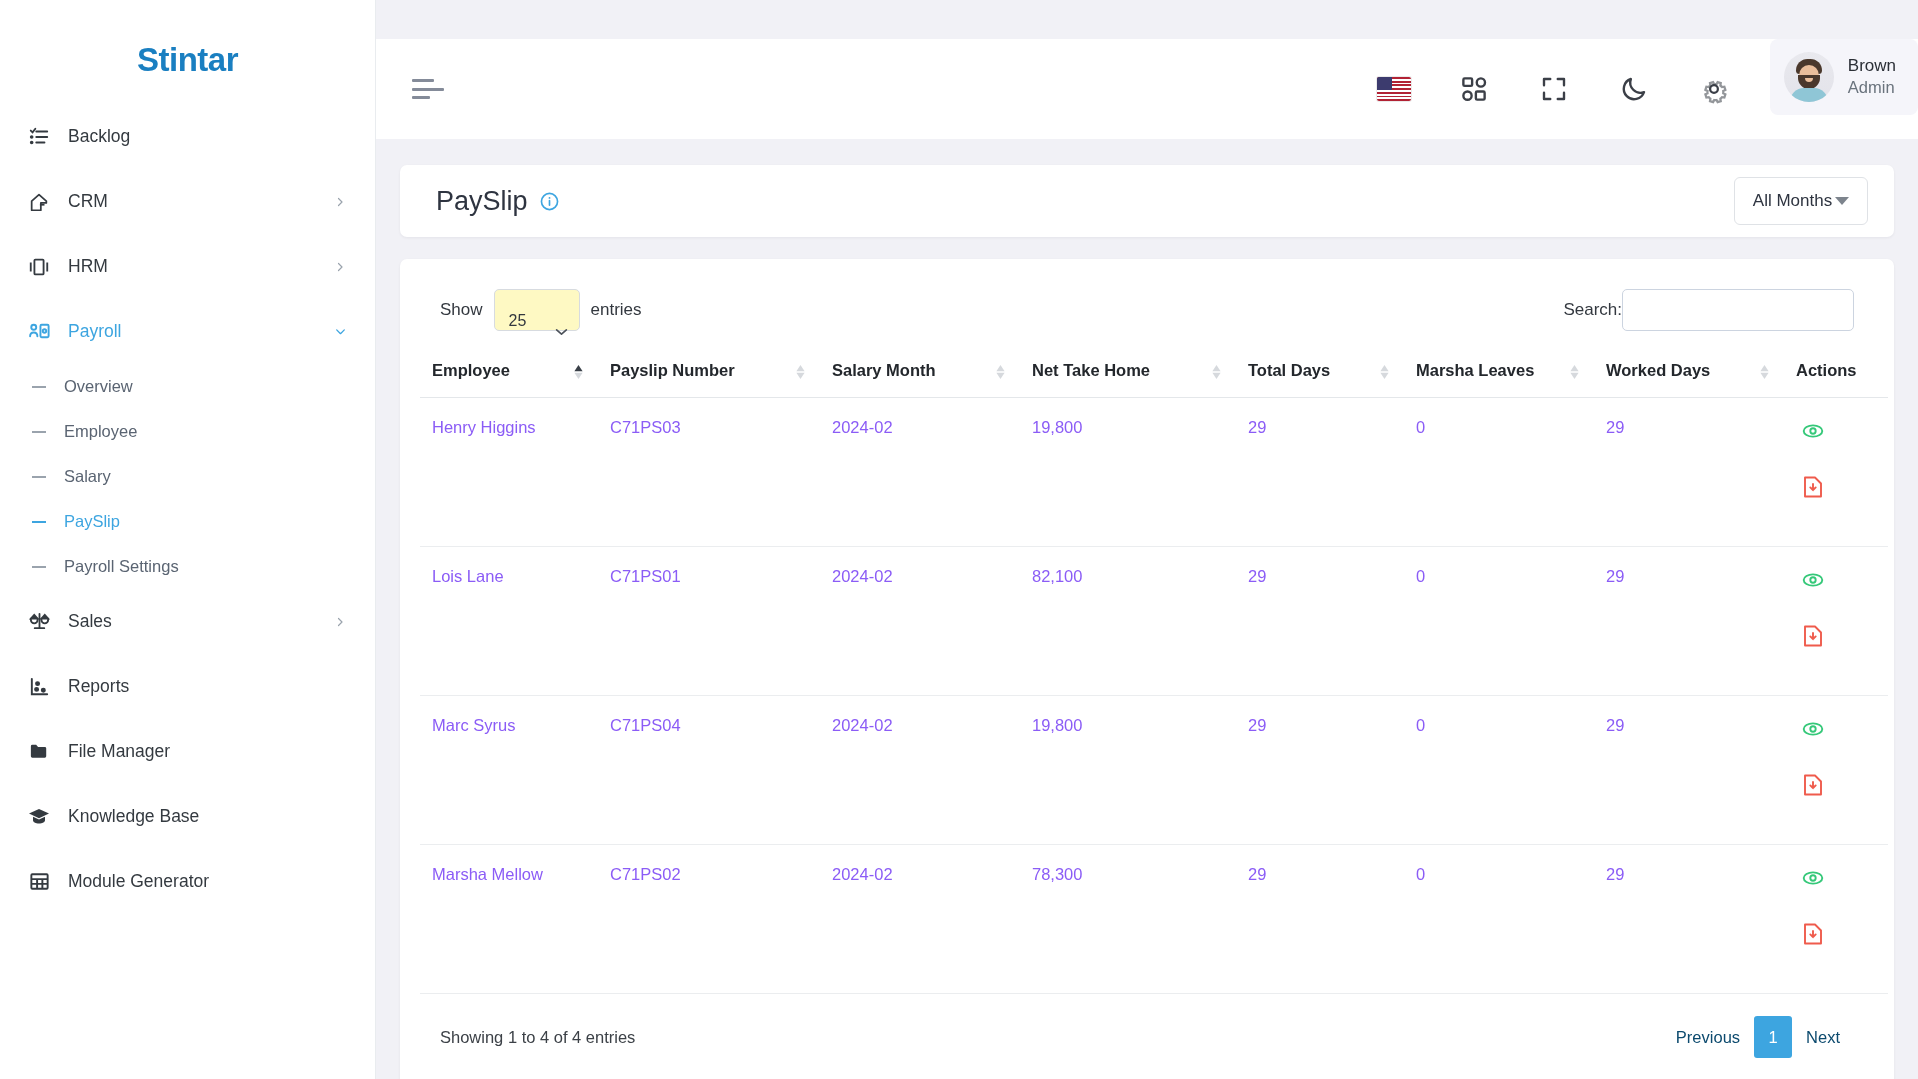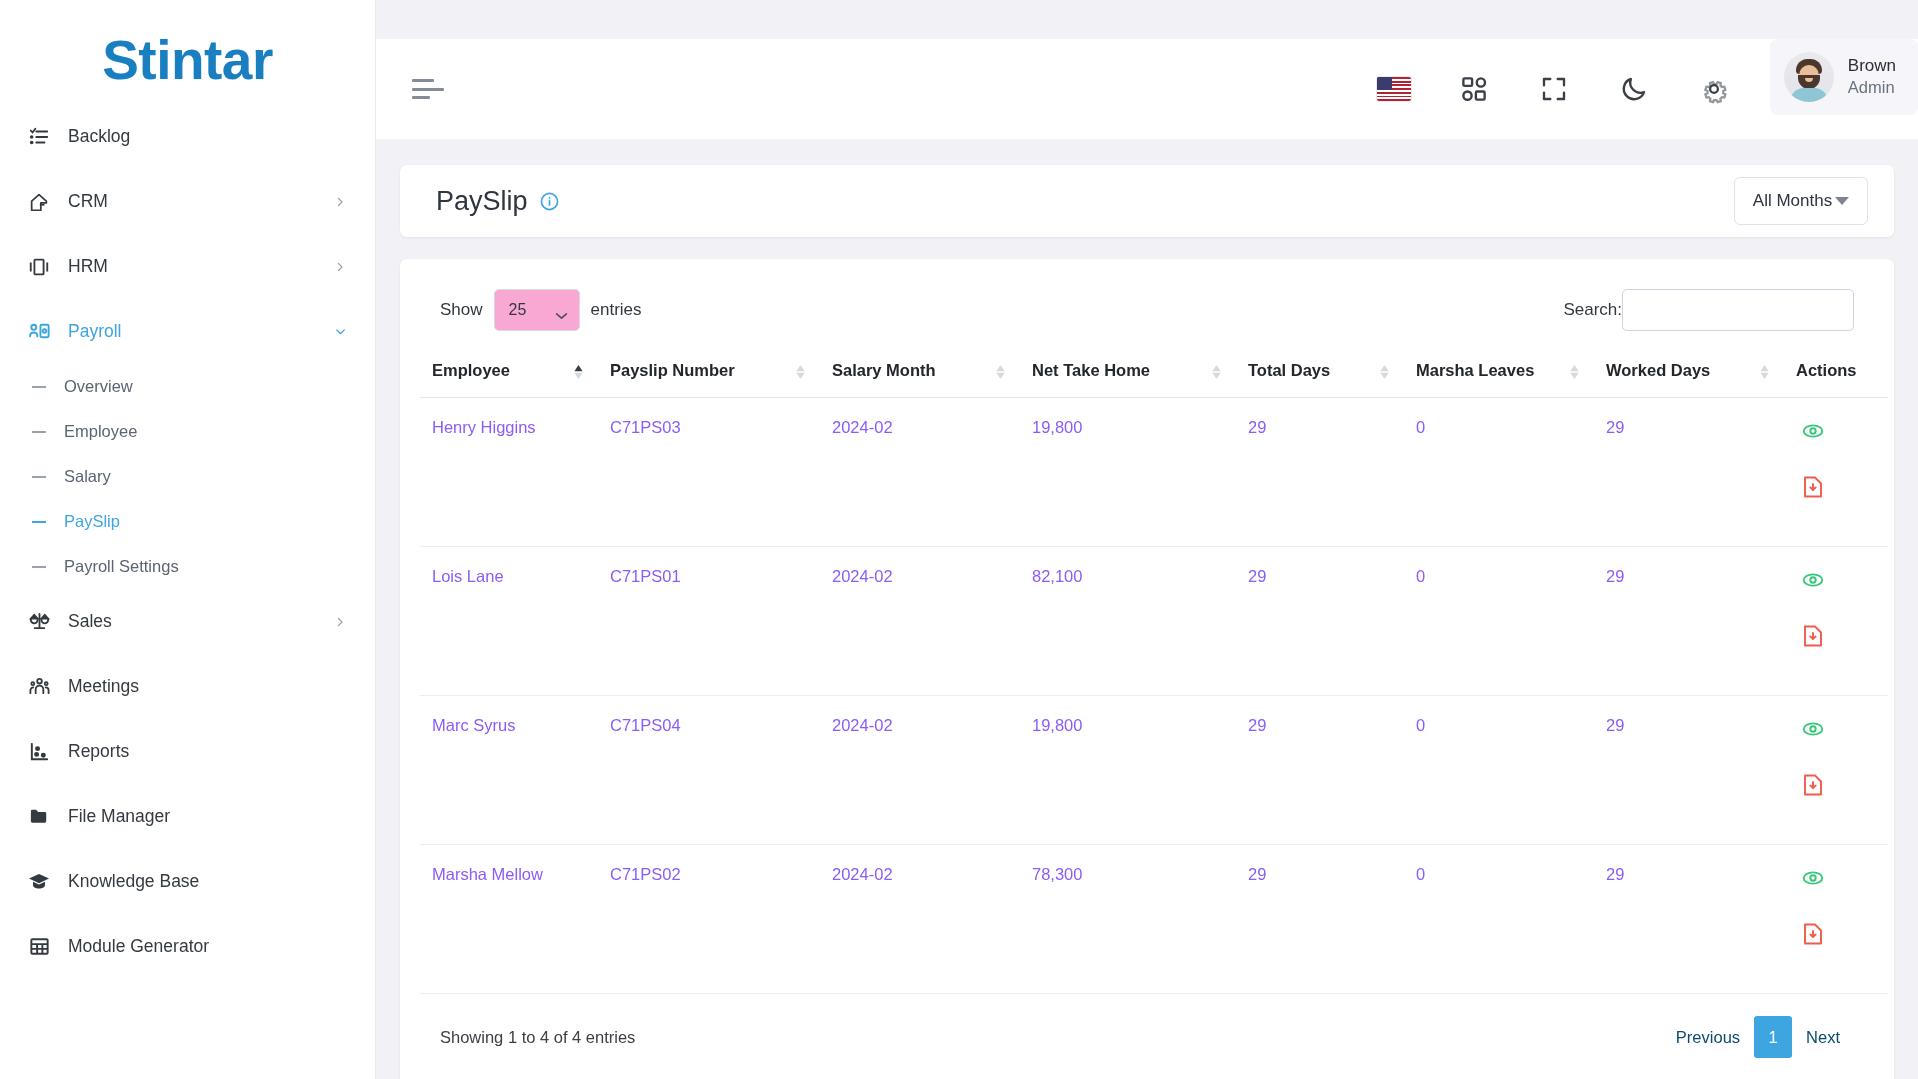--- a/index.html
+++ b/index.html
@@ -17,21 +17,21 @@
     background: #ffffff;
     border-right: 1px solid #e9ecef;
     display: flex; flex-direction: column;
     overflow: hidden;
   }
   .logo-wrap {
     height: 104px; flex: 0 0 104px;
     display: flex; align-items: center; justify-content: center;
   }
   .logo-text {
-    font-size: 55px; font-weight: 700; letter-spacing: -0.5px;
+    font-size: 33px; font-weight: 700; letter-spacing: -0.5px;
     color: #1a7fc1;
     margin-top: 16px;
   }
   .nav { flex: 1 1 auto; padding: 0 0 10px 0; }
   .nav-item {
     display: flex; align-items: center;
     height: 65px; padding: 0 28px 0 26px;
     color: #343a40; font-size: 17.5px;
     cursor: pointer; position: relative;
   }
@@ -160,23 +160,23 @@
   }
 
   .table-card { padding: 30px 20px 14px 20px; }
   .table-controls {
     display: flex; align-items: center;
     padding: 0 20px 0 20px; margin-bottom: 16px;
   }
   .show-entries { display: flex; align-items: center; gap: 11px; font-size: 17px; color: #33383f; }
   .entries-select {
     border: 1px solid #d7dbe0; border-radius: 5px;
-    height: 42px; width: 86px; display: flex; align-items: center;
+    height: 42px; width: 86px; display: flex; align-items: flex-end;
     justify-content: space-between; padding: 0 11px 0 14px;
-    font-size: 16px; color: #33383f; cursor: pointer; background: #f9a8d4;
+    font-size: 16px; color: #33383f; cursor: pointer; background: #fef9c3;
   }
   .chev-sm { width: 13px; height: 8px; color: #4c525a; }
   .search-box { margin-left: auto; display: flex; align-items: center; font-size: 17px; color: #33383f; }
   .search-input {
     border: 1px solid #ccd4e0; border-radius: 5px;
     height: 42px; width: 232px; padding: 0 10px;
     font-size: 16px; font-family: inherit; outline: none; background: #fff;
   }
 
   table.pay { width: 100%; border-collapse: collapse; table-layout: fixed; }
@@ -334,33 +334,20 @@
           </svg>
         </span>
         <span class="label">Sales</span>
         <span class="chev">
           <svg width="12" height="12" viewBox="0 0 24 24" fill="none" stroke="currentColor" stroke-width="2.4" stroke-linecap="round" stroke-linejoin="round">
               <polyline points="9 5 16 12 9 19"></polyline>
             </svg>
         </span>
       </div>
 
-      <div class="nav-item">
-        <span class="ico">
-          <svg width="23" height="23" viewBox="0 0 24 24" fill="none" stroke="#343a40" stroke-width="1.9" stroke-linecap="round">
-            <circle cx="12" cy="6.5" r="2.4"></circle>
-              <path d="M8 19v-4a4 4 0 018 0v4"></path>
-            <circle cx="5" cy="9" r="1.5"></circle>
-              <path d="M2.5 19v-3a3 3 0 013-3"></path>
-            <circle cx="19" cy="9" r="1.5"></circle>
-              <path d="M21.5 19v-3a3 3 0 00-3-3"></path>
-          </svg>
-        </span>
-        <span class="label">Meetings</span>
-      </div>
 
       <div class="nav-item">
         <span class="ico">
           <svg width="23" height="23" viewBox="0 0 24 24" fill="none" stroke="#343a40" stroke-width="2" stroke-linecap="round">
             <path d="M4 4v16h16"></path>
               <circle cx="10" cy="9" r="1.6" fill="#343a40"></circle>
               <circle cx="9" cy="15" r="1.6" fill="#343a40"></circle>
               <circle cx="16" cy="16" r="1.6" fill="#343a40"></circle>
           </svg>
         </span>

